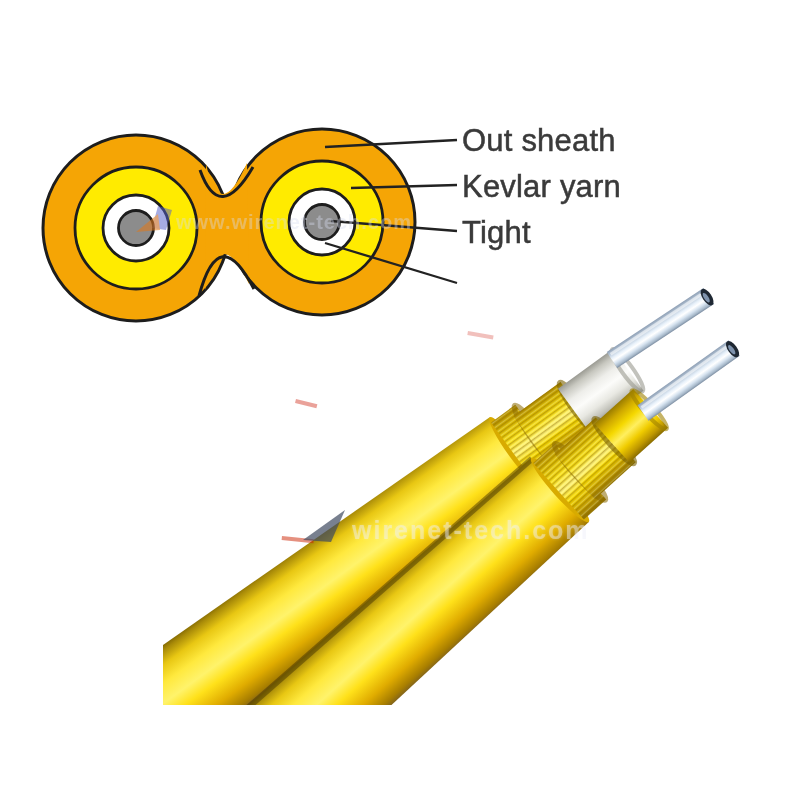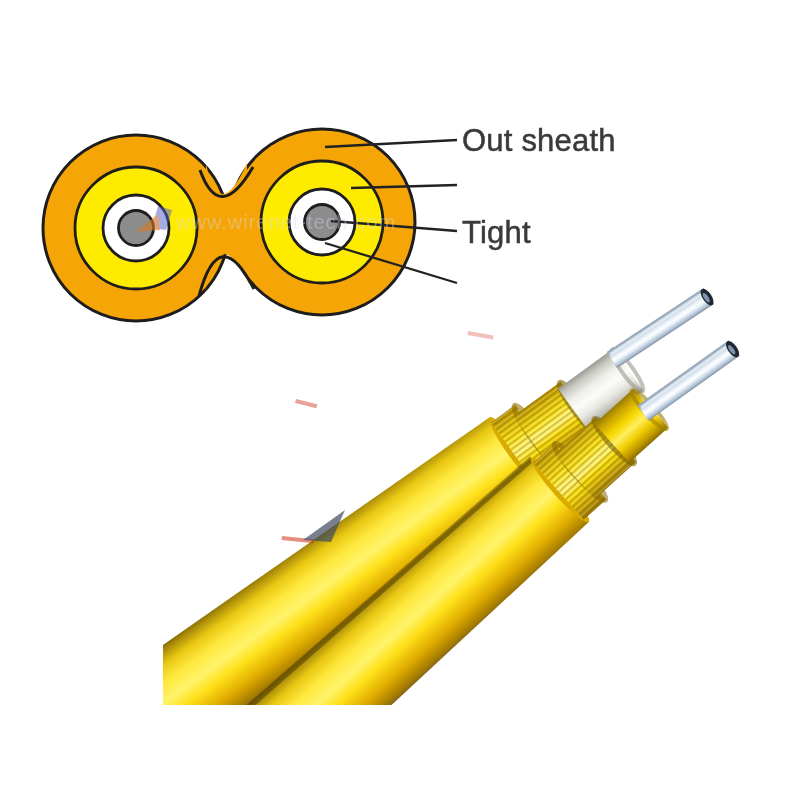--- a/index.html
+++ b/index.html
@@ -8,21 +8,21 @@
     background:#ffffff;font-family:"Liberation Sans",sans-serif;
   }
   .scene-svg{position:absolute;left:0;top:0;}
   .callout-label{
     position:absolute;left:462px;transform:translateY(-50%);
     font-size:31px;line-height:1;color:#3a3a3a;white-space:nowrap;
     -webkit-text-stroke:0.5px #3a3a3a;letter-spacing:0.2px;
   }
   .wm-center{
     position:absolute;left:176px;top:222px;transform:translateY(-50%);
-    font-size:20px;font-weight:normal;letter-spacing:1px;white-space:nowrap;
+    font-size:20px;font-weight:bold;letter-spacing:1px;white-space:nowrap;
     color:rgba(215,220,240,0.85);opacity:0.45;
   }
   .wm-bottom{
     position:absolute;left:352px;top:530px;transform:translateY(-50%);
     font-size:25px;font-weight:bold;letter-spacing:2px;white-space:nowrap;
     color:rgba(238,240,250,0.9);opacity:0.55;
     text-shadow:0 0 3px rgba(255,255,255,0.35);
   }
 </style>
 </head>
@@ -163,17 +163,19 @@
       </g>
 
       <g opacity="0.7">
         <polygon points="152,228 158,206 172,210 166,230" fill="#5560c8" opacity="0.75"></polygon>
         <polygon points="136,232 158,214 160,230" fill="#e07818" opacity="0.8"></polygon>
       </g>
     </g>
   </svg>
 
   <div class="callout-label" style="top:140px">Out sheath</div>
+  <div class="callout-label" style="top:186px">Kevlar yarn</div>
   <div class="callout-label" style="top:232px">Tight</div>
 
   <div class="wm-center">www.wirenet-tech.com</div>
+  <div class="wm-bottom">wirenet-tech.com</div>
 
 </div>
 
 </body></html>

